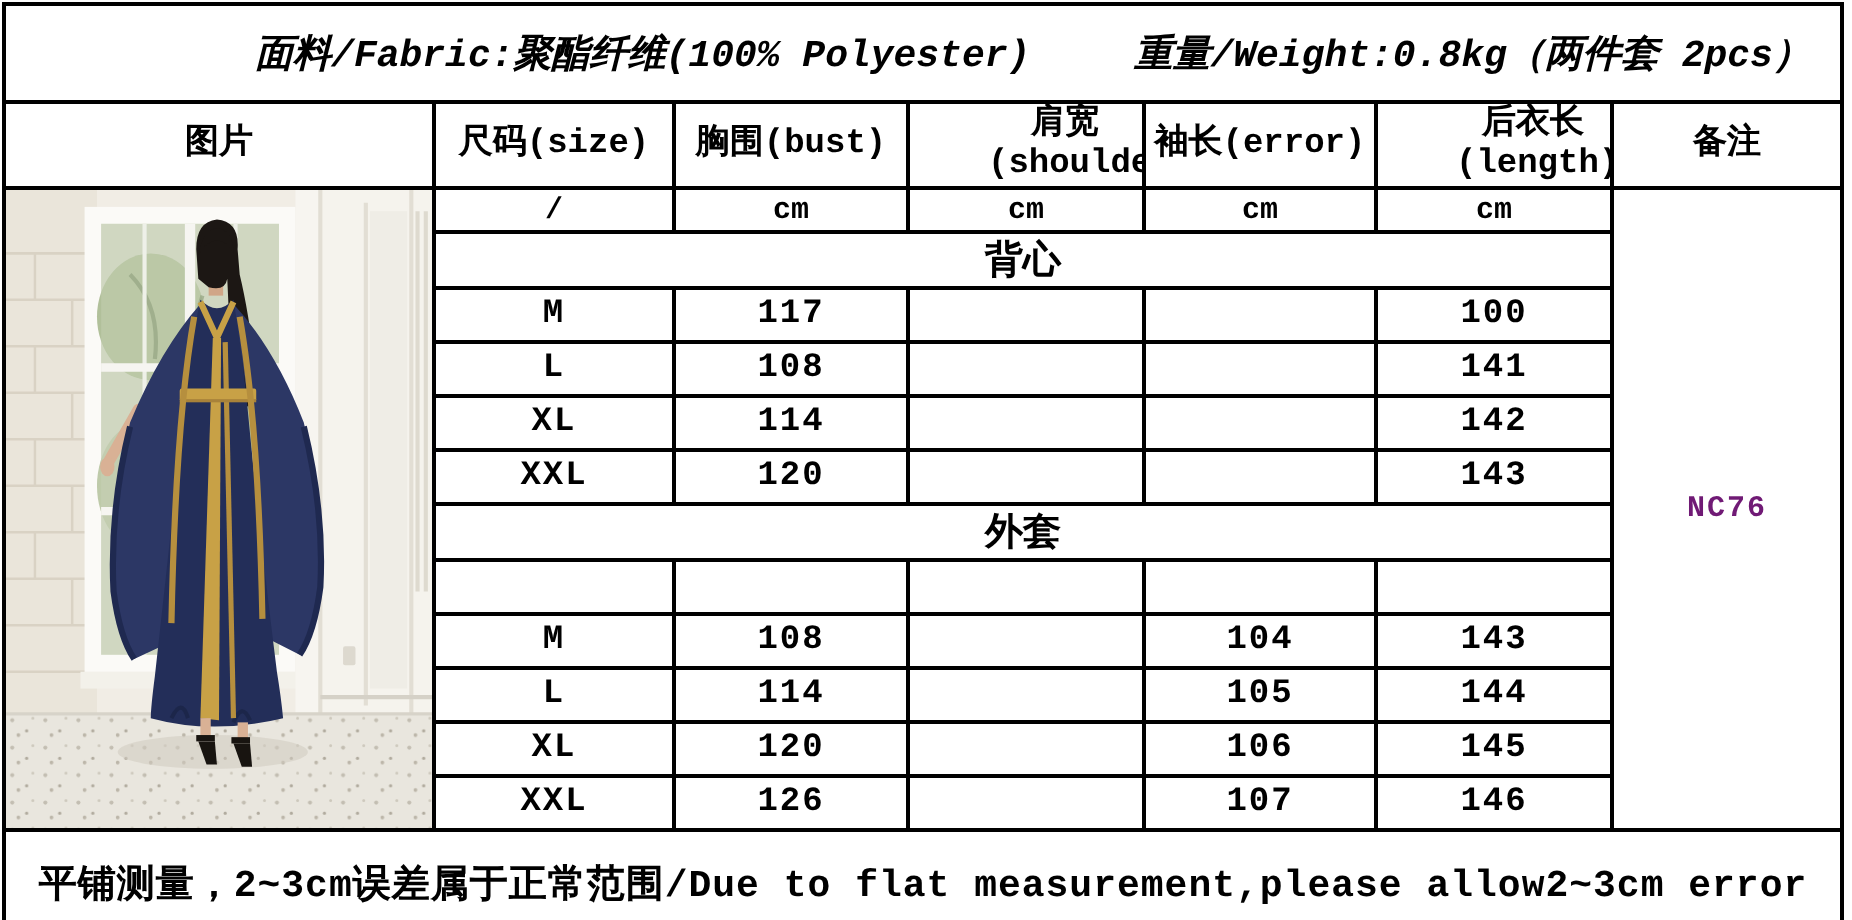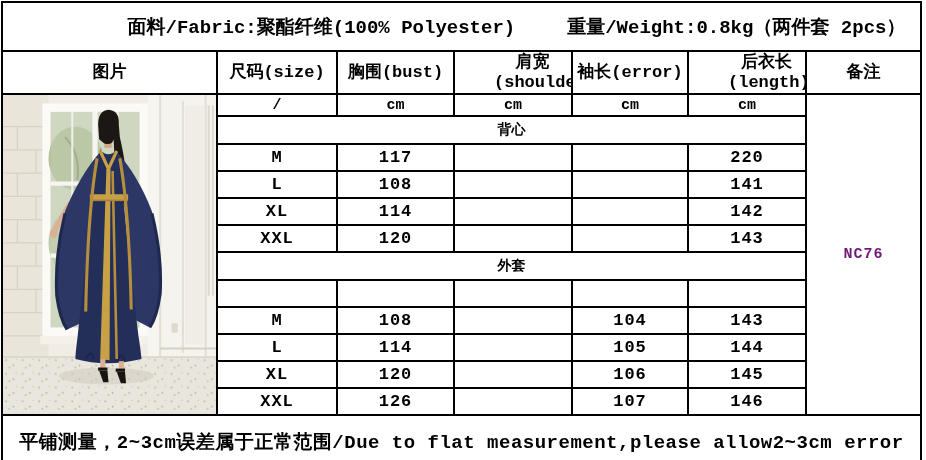--- a/index.html
+++ b/index.html
@@ -12,25 +12,25 @@
     font-family:"Liberation Mono","DejaVu Sans Mono",monospace;
     color:#000;
   }
   table.size-chart td{
     border:2px solid #000;
     padding:0;margin:0;
     text-align:center;vertical-align:middle;
     overflow:hidden;
     font-weight:bold;
   }
-  tr.r-top td{font-size:19px;height:47px;text-align:center;padding-left:110px;}
+  tr.r-top td{font-size:19px;height:47px;text-align:center;padding-left:110px;font-style:italic;}
   tr.r-top .seg-gap{display:inline-block;width:52px;}
   tr.r-head td{font-size:17px;height:41px;line-height:1.12;}
   tr.r-units td{font-size:15px;height:20px;line-height:1;}
-  tr.r-sec td{font-size:14px;height:26px;font-family:Liberation Serif, serif;}
+  tr.r-sec td{font-size:19px;height:26px;font-family:Liberation Serif, serif;}
   tr.r-data td{font-size:17px;height:25px;letter-spacing:1px;}
   tr.r-note td{font-size:19px;height:52px;letter-spacing:0.5px;}
   td.photo-cell{padding:2px;background:#ffffff;}
   td.photo-cell .photo-wrap{width:100%;height:100%;}
   td.photo-cell svg{display:block;width:100%;height:100%;}
   td.remark-cell{font-weight:normal;font-size:16px;color:#701a75;letter-spacing:1px;}
   .two-line div{line-height:1.15;padding-left:39px;}
 </style>
 </head>
 <body>
@@ -167,21 +167,21 @@
 
     <tr class="r-sec">
       <td colspan="5">背心</td>
     </tr>
 
     <tr class="r-data">
       <td>M</td>
       <td>117</td>
       <td></td>
       <td></td>
-      <td>220</td>
+      <td>100</td>
     </tr>
     <tr class="r-data">
       <td>L</td>
       <td>108</td>
       <td></td>
       <td></td>
       <td>141</td>
     </tr>
     <tr class="r-data">
       <td>XL</td>

